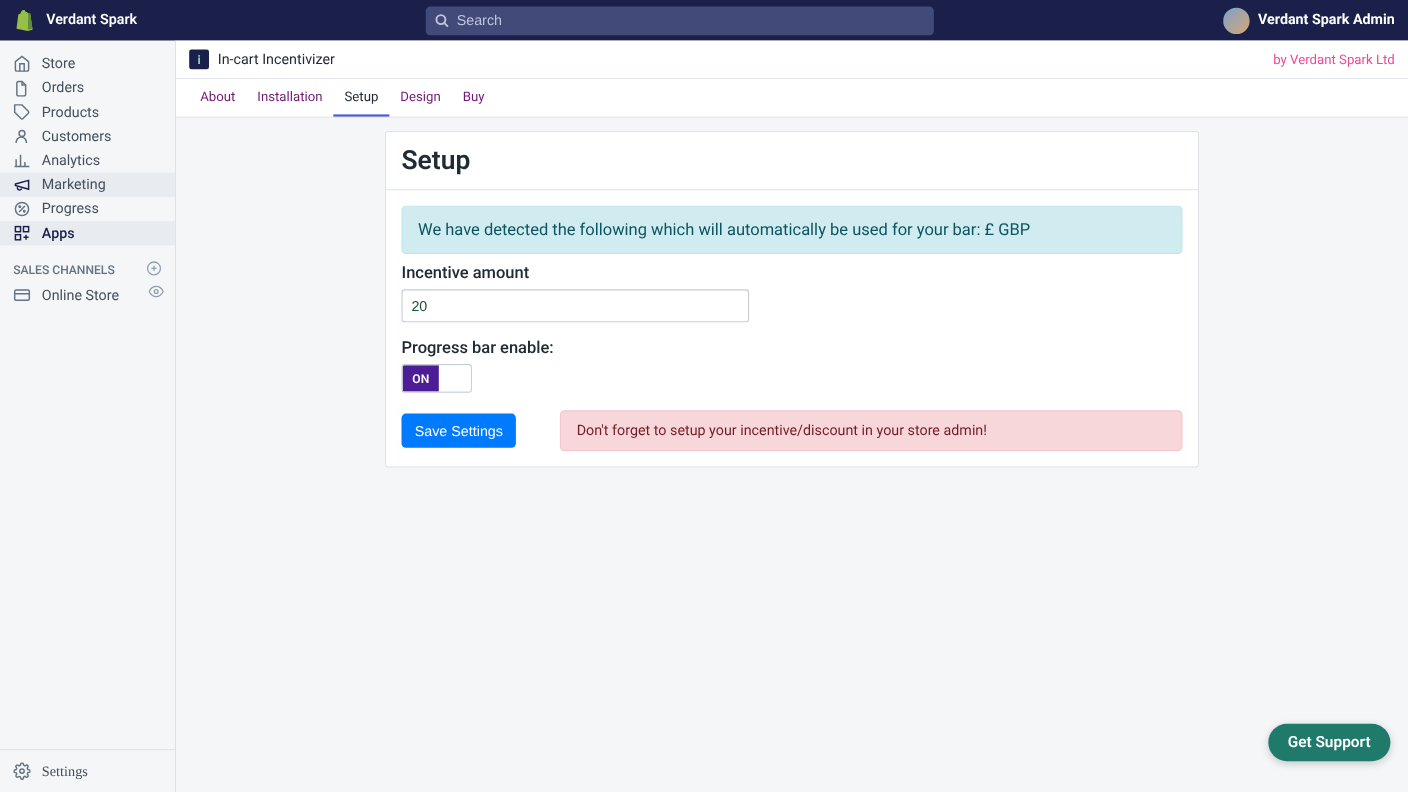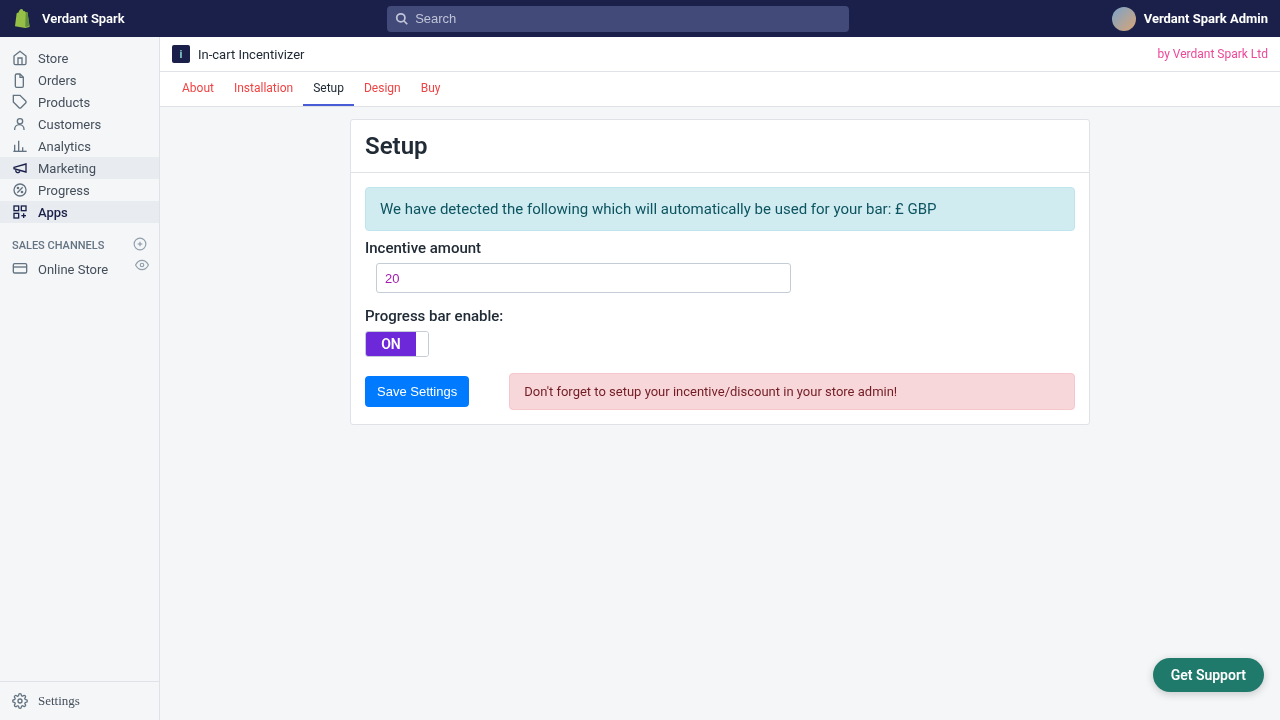--- a/index.html
+++ b/index.html
@@ -33,33 +33,33 @@
 .sidebar-bottom .nav-item { height: 38px; font-family: Liberation Serif, serif; }
 
 
 .main { flex: 1; display: flex; flex-direction: column; background: #f4f6f8; }
 .app-header { height: 35px; background: #fff; border-bottom: 1px solid #dfe3e8; display: flex; align-items: center; padding: 0 12px; }
 .app-icon { width: 18px; height: 18px; background: #1a2049; color: #84d4d0; display: flex; align-items: center; justify-content: center; font-size: 11px; font-weight: bold; margin-right: 8px; border-radius: 2px; }
 .app-name { font-size: 13px; color: #212b36; }
 .app-by { margin-left: auto; font-size: 12px; color: #ec4899; }
 
 .tabs { height: 35px; background: #fff; border-bottom: 1px solid #dfe3e8; display: flex; align-items: stretch; padding: 0 12px; }
-.tab { display: flex; align-items: center; padding: 0 10px; font-size: 12px; color: #ef4444; cursor: pointer; border-bottom: 2px solid transparent; }
+.tab { display: flex; align-items: center; padding: 0 10px; font-size: 12px; color: #701a75; cursor: pointer; border-bottom: 2px solid transparent; }
 .tab.active { border-bottom-color: #4a5bd7; color: #212b36; }
 
 .content { padding: 12px 30px; }
 .card { background: #fff; border: 1px solid #dfe3e8; border-radius: 3px; width: 740px; margin: 0 auto; }
 .card-header { padding: 12px 14px; border-bottom: 1px solid #dfe3e8; }
 .card-title { font-size: 24px; font-weight: 600; }
 .card-body { padding: 14px; }
 .alert-info { background: #d1ecf1; border: 1px solid #bee5eb; color: #0c5460; padding: 12px 14px; border-radius: 4px; font-size: 15px; margin-bottom: 8px; }
 .field-label { font-size: 15px; font-weight: 500; margin-bottom: 6px; }
-.text-input { width: 415px; height: 30px; border: 1px solid #c4cdd5; border-radius: 3px; padding: 0 8px; font-size: 13px; color: #a21caf; margin-bottom: 14px; margin-left: 11px; }
+.text-input { width: 316px; height: 30px; border: 1px solid #c4cdd5; border-radius: 3px; padding: 0 8px; font-size: 13px; color: #14532d; margin-bottom: 14px; }
 .toggle { display: inline-flex; width: 64px; height: 26px; border: 1px solid #c4cdd5; border-radius: 3px; overflow: hidden; margin-bottom: 16px; }
-.toggle-on { width: 50px; background: #6d28d9; color: #fff; display: flex; align-items: center; justify-content: center; font-size: 14px; font-weight: 600; }
+.toggle-on { width: 33px; background: #4c1d95; color: #fff; display: flex; align-items: center; justify-content: center; font-size: 11px; font-weight: 600; }
 .toggle-off { flex: 1; background: #fff; }
 .action-row { display: flex; align-items: center; gap: 40px; }
 .btn-primary { background: #007bff; color: #fff; border: none; border-radius: 4px; padding: 8px 12px; font-size: 13px; cursor: pointer; }
 .alert-warn { flex: 1; background: #f8d7da; border: 1px solid #f5c6cb; color: #721c24; padding: 10px 14px; border-radius: 4px; font-size: 13px; }
 
 .support-btn { position: absolute; bottom: 28px; right: 16px; background: #1f7a6b; color: #fff; border-radius: 22px; height: 34px; padding: 0 18px; display: flex; align-items: center; font-size: 14px; font-weight: 600; cursor: pointer; box-shadow: 0 2px 8px rgba(0,0,0,0.2); }
 </style>
 </head>
 <body>
 

